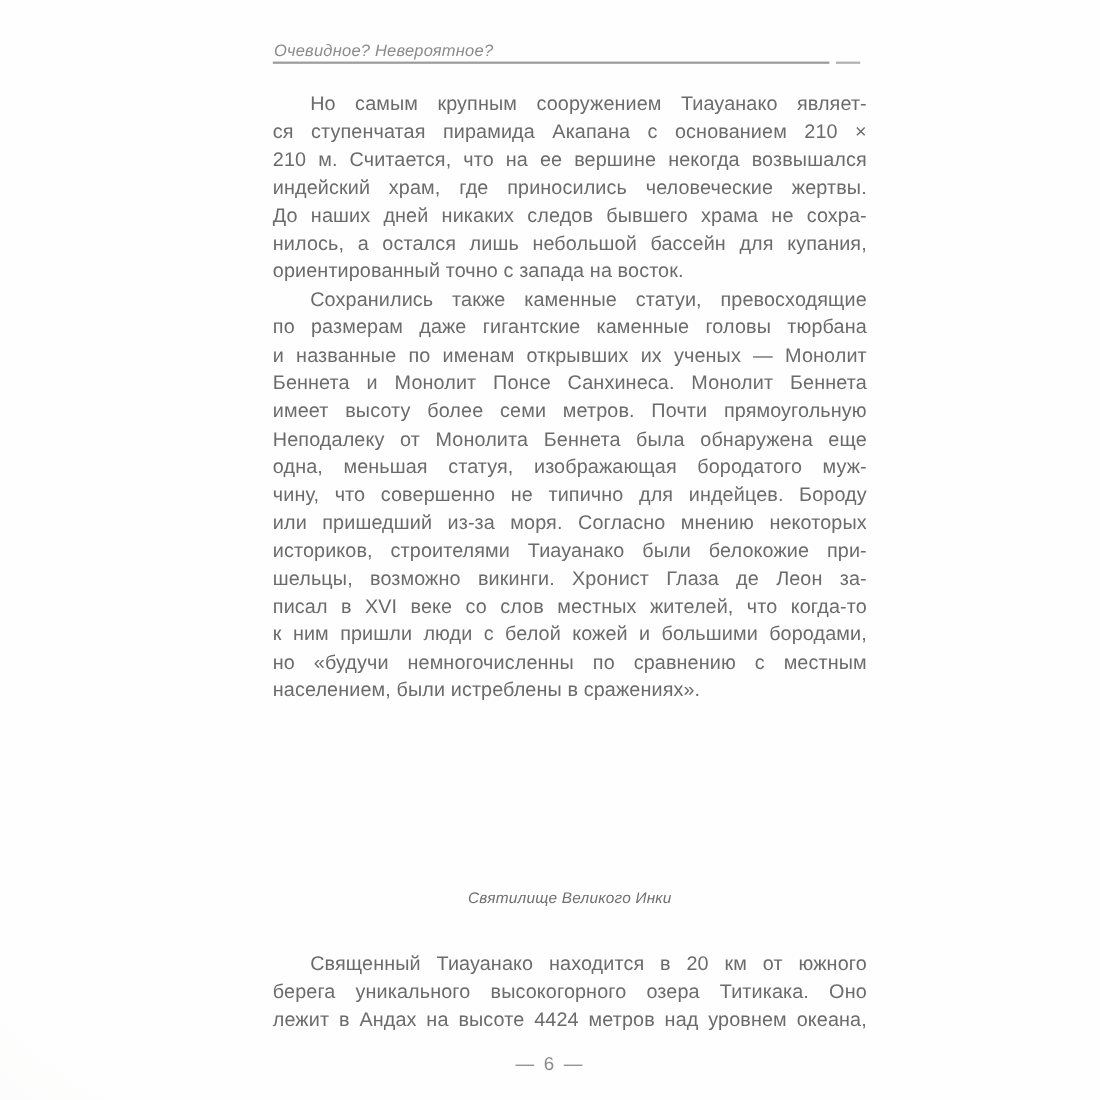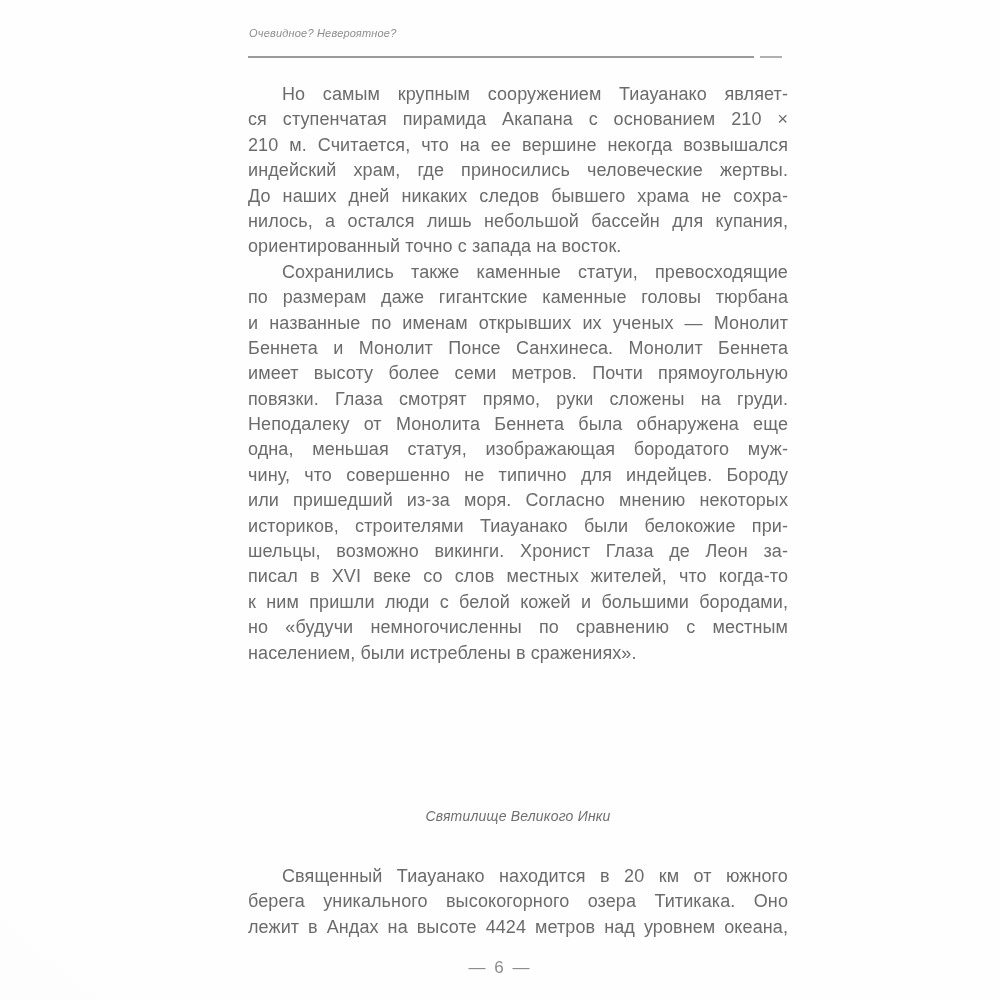--- a/index.html
+++ b/index.html
@@ -5,22 +5,22 @@
   html,body{margin:0;padding:0;}
   .page{
     position:relative;
     width:1000px;height:1000px;
     background:
       radial-gradient(ellipse 120% 110% at 55% 45%, #fefefe 60%, #f7f7f5 92%, #f1f0ee 100%);
     overflow:hidden;
     font-family:"Liberation Sans", sans-serif;
   }
   .running-head{
-    position:absolute;left:249px;top:27px;width:540px;
-    font-size:11px;font-style:italic;color:#8c8c8c;
+    position:absolute;left:249px;top:38px;width:540px;
+    font-size:15px;font-style:italic;color:#8c8c8c;
     letter-spacing:0.2px;
   }
   .rule{
     position:absolute;top:56px;height:2px;background:#9b9b9b;
   }
   .rule-main{left:248px;width:506px;}
   .rule-dash{left:760px;width:22px;height:2px;background:#b0b0b0;}
   .bodytext{
     position:absolute;left:248px;top:82px;width:540px;
     color:#6b6b6b;font-size:18px;
@@ -66,21 +66,20 @@
       <div class="ln">нилось, а остался лишь небольшой бассейн для купания,</div>
       <div class="ln end">ориентированный точно с запада на восток.</div>
     </div>
 
     <div class="paragraph">
       <div class="ln indent">Сохранились также каменные статуи, превосходящие</div>
       <div class="ln">по размерам даже гигантские каменные головы тюрбана</div>
       <div class="ln">и названные по именам открывших их ученых — Монолит</div>
       <div class="ln">Беннета и Монолит Понсе Санхинеса. Монолит Беннета</div>
       <div class="ln">имеет высоту более семи метров. Почти прямоугольную</div>
-      <div class="ln">повязки. Глаза смотрят прямо, руки сложены на груди.</div>
       <div class="ln">Неподалеку от Монолита Беннета была обнаружена еще</div>
       <div class="ln">одна, меньшая статуя, изображающая бородатого муж-</div>
       <div class="ln">чину, что совершенно не типично для индейцев. Бороду</div>
       <div class="ln">или пришедший из-за моря. Согласно мнению некоторых</div>
       <div class="ln">историков, строителями Тиауанако были белокожие при-</div>
       <div class="ln">шельцы, возможно викинги. Хронист Глаза де Леон за-</div>
       <div class="ln">писал в XVI веке со слов местных жителей, что когда-то</div>
       <div class="ln">к ним пришли люди с белой кожей и большими бородами,</div>
       <div class="ln">но «будучи немногочисленны по сравнению с местным</div>
       <div class="ln end">населением, были истреблены в сражениях».</div>

